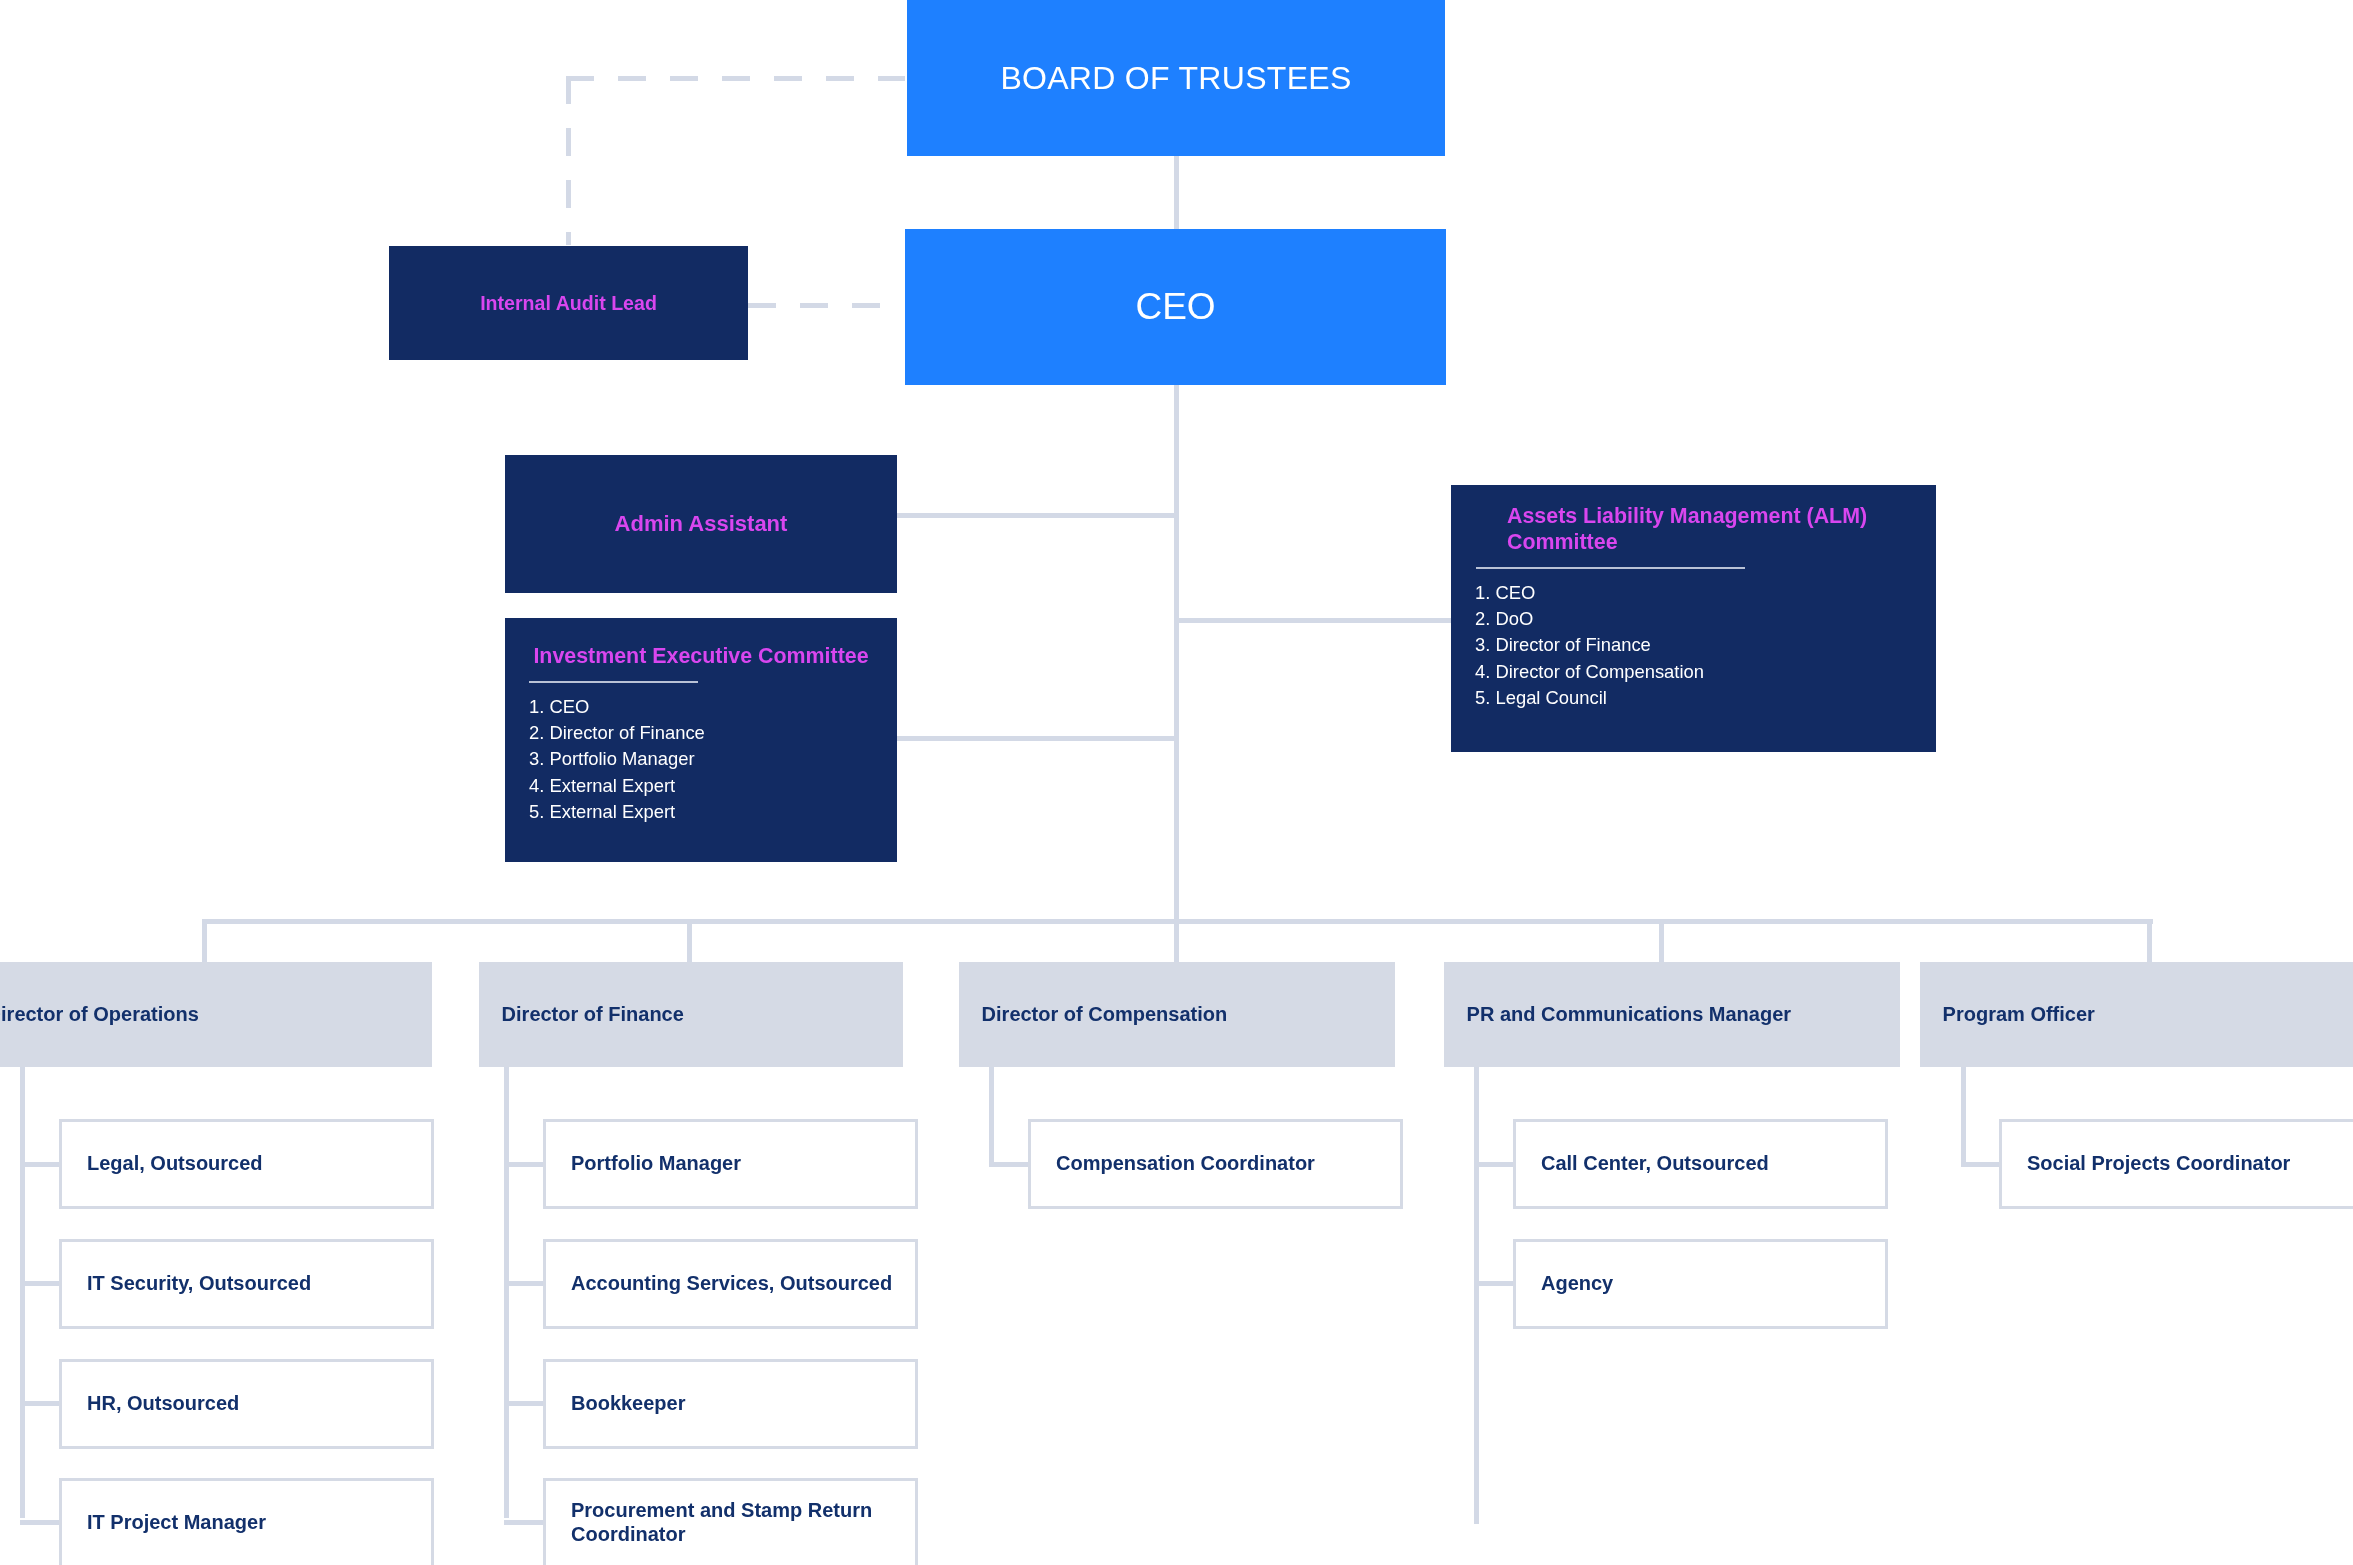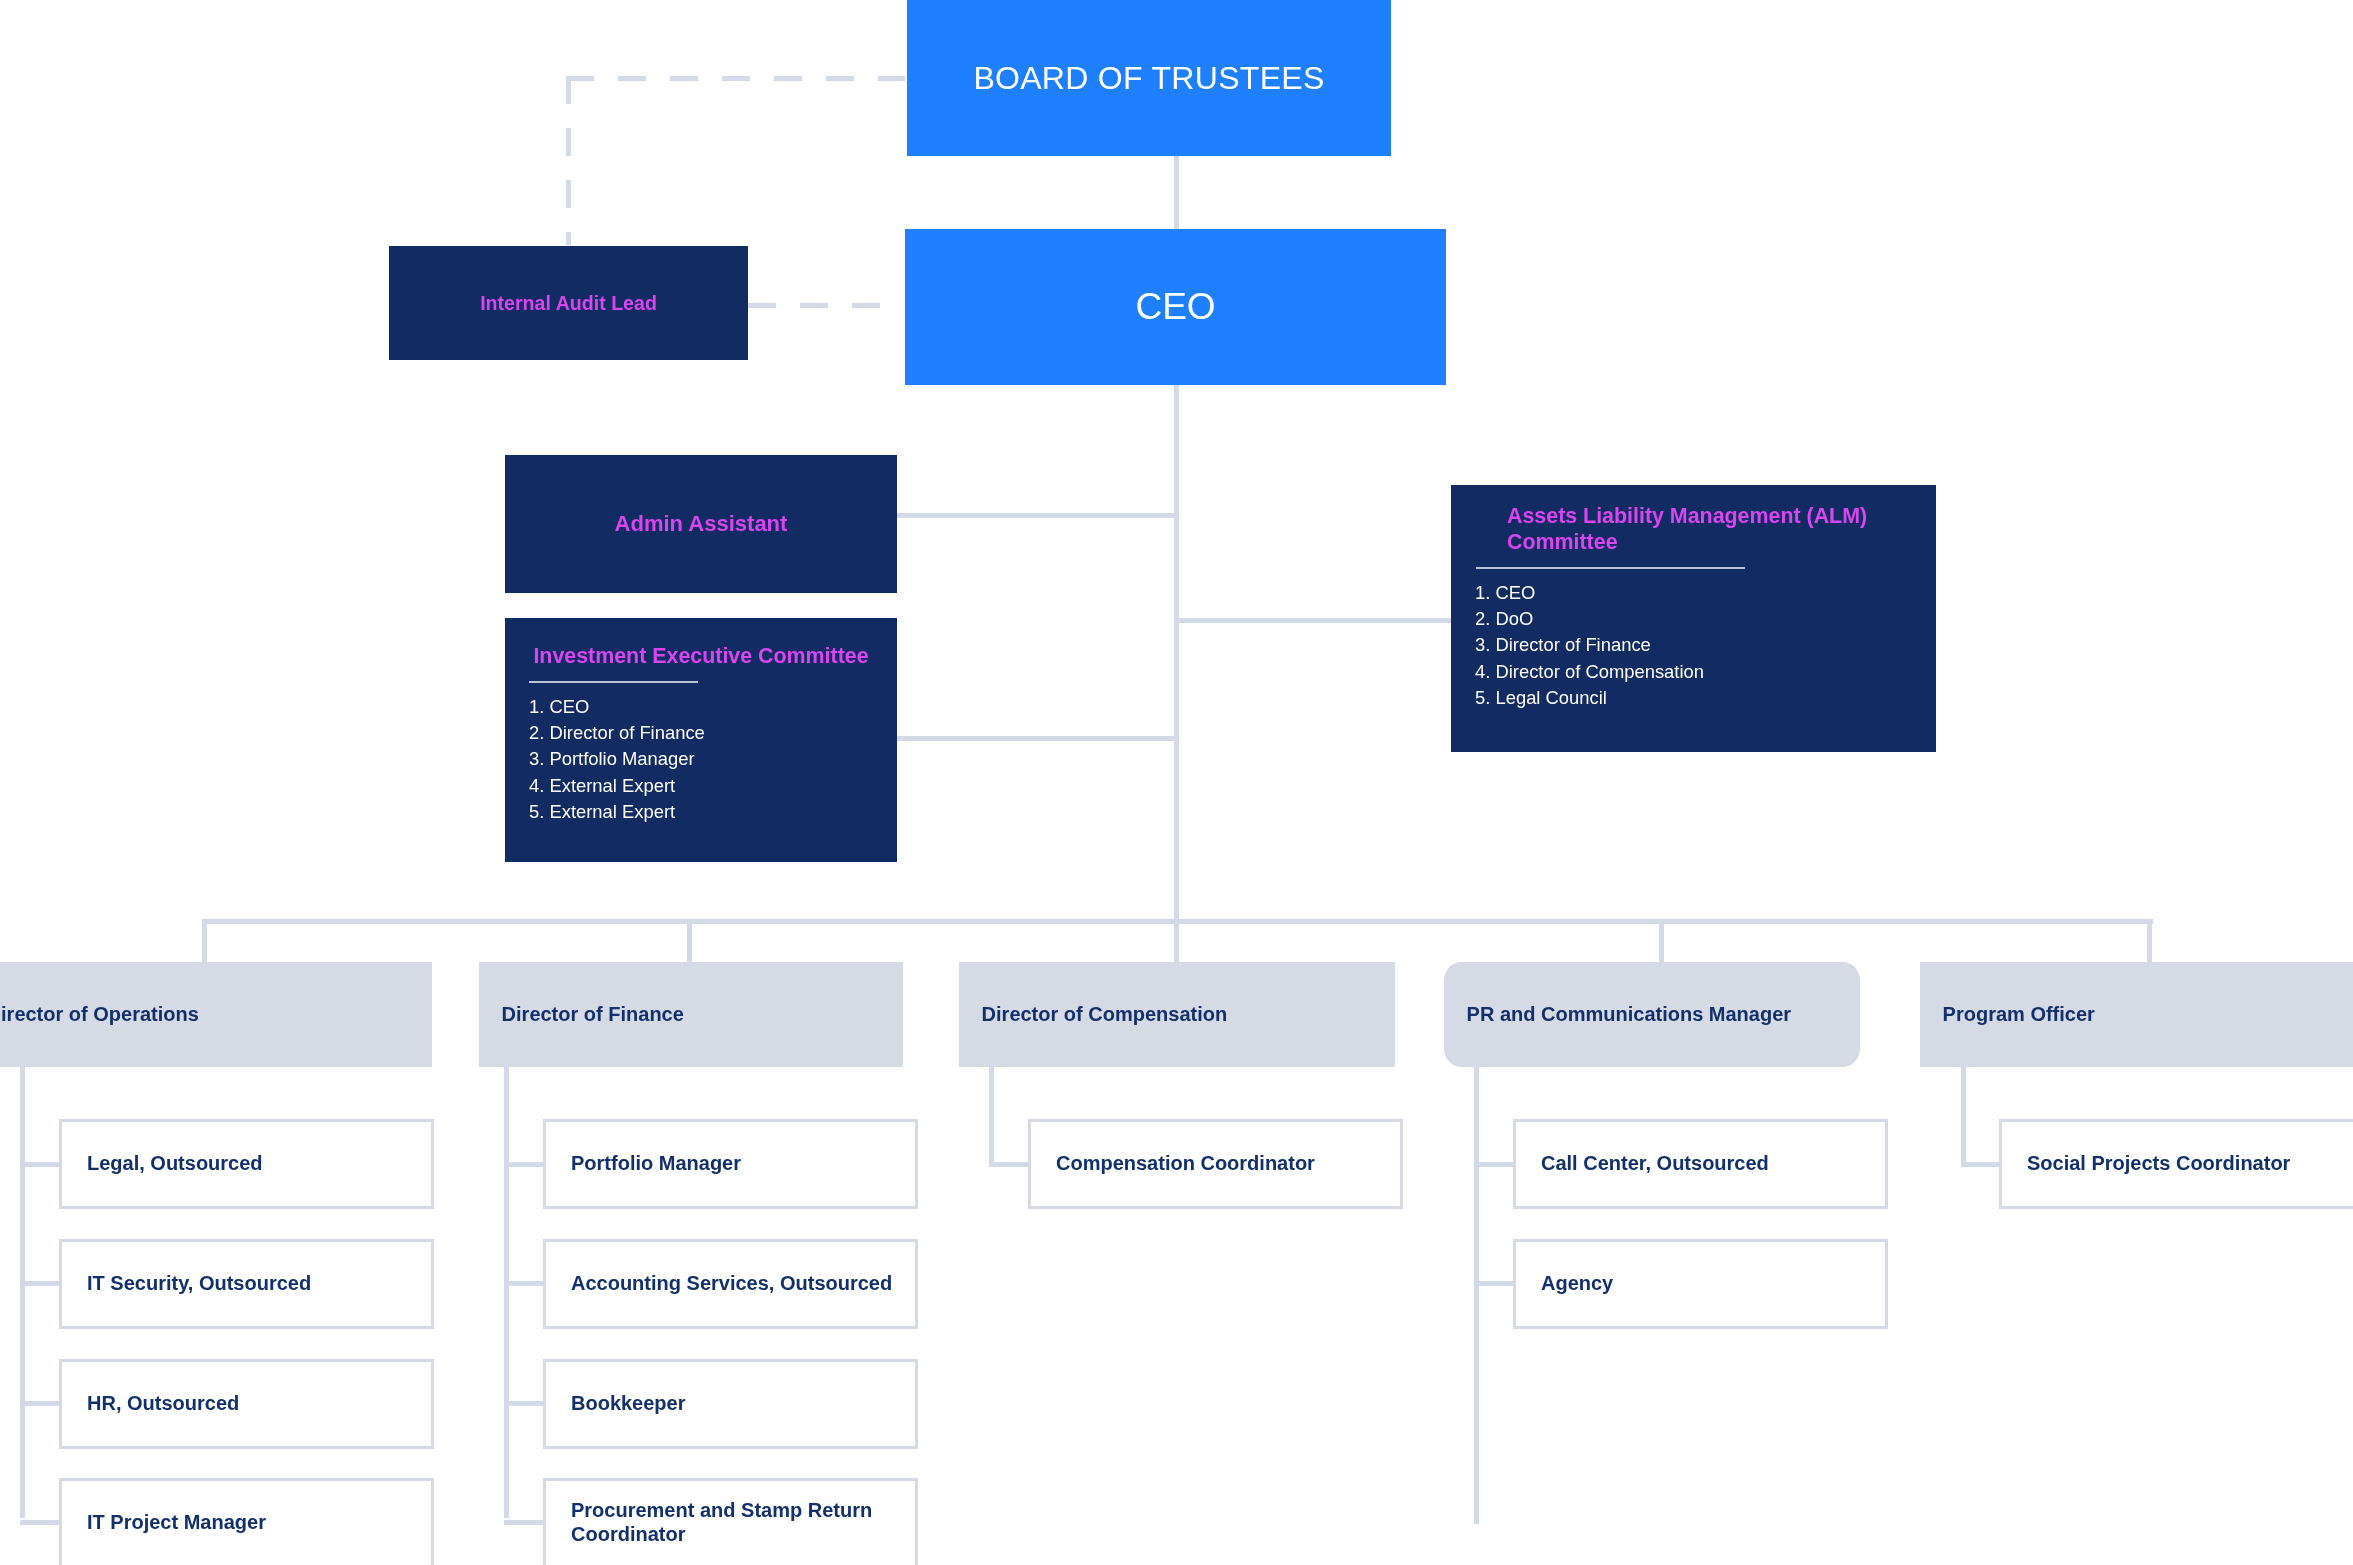--- a/index.html
+++ b/index.html
@@ -163,21 +163,21 @@
   <div class="conn" style="left:989px; top:1066px; width:5.4px; height:101px;"></div>
   <div class="conn" style="left:989px; top:1162px; width:44px; height:5.4px;"></div>
 
   <div class="conn" style="left:1474px; top:1066px; width:5.4px; height:458px;"></div>
   <div class="conn" style="left:1474px; top:1162px; width:44px; height:5.4px;"></div>
   <div class="conn" style="left:1474px; top:1281px; width:44px; height:5.4px;"></div>
 
   <div class="conn" style="left:1961px; top:1066px; width:5.4px; height:101px;"></div>
   <div class="conn" style="left:1961px; top:1162px; width:44px; height:5.4px;"></div>
 
-  <div class="node blue" id="node-board" style="left:907px; top:0px; width:484px; height:156px;">
+  <div class="node blue" id="node-board" style="left:907px; top:0px; width:538px; height:156px;">
     <div class="node-title">BOARD OF TRUSTEES</div>
   </div>
 
   <div class="node blue" id="node-ceo" style="left:905px; top:229px; width:541px; height:156px;align-items:center;">
     <div class="node-title">CEO</div>
   </div>
 
   <div class="node navy" id="node-audit" style="left:389px; top:246px; width:359px; height:114px; justify-content:center;">
     <div class="node-title">Internal Audit Lead</div>
   </div>
@@ -215,21 +215,21 @@
   </div>
 
   <div class="node gray" style="left:479px; top:962px; width:424px; height:105px;">
     <div class="node-title">Director of Finance</div>
   </div>
 
   <div class="node gray" style="left:959px; top:962px; width:436px; height:105px;">
     <div class="node-title">Director of Compensation</div>
   </div>
 
-  <div class="node gray" style="left:1444px; top:962px; width:416px; height:105px;border-radius:18px;">
+  <div class="node gray" style="left:1444px; top:962px; width:456px; height:105px;">
     <div class="node-title">PR and Communications Manager</div>
   </div>
 
   <div class="node gray" style="left:1920px; top:962px; width:470px; height:105px;">
     <div class="node-title">Program Officer</div>
   </div>
 
   <div class="node outline" style="left:59px; top:1119px; width:375px; height:90px;">
     <div class="node-title">Legal, Outsourced</div>
   </div>

